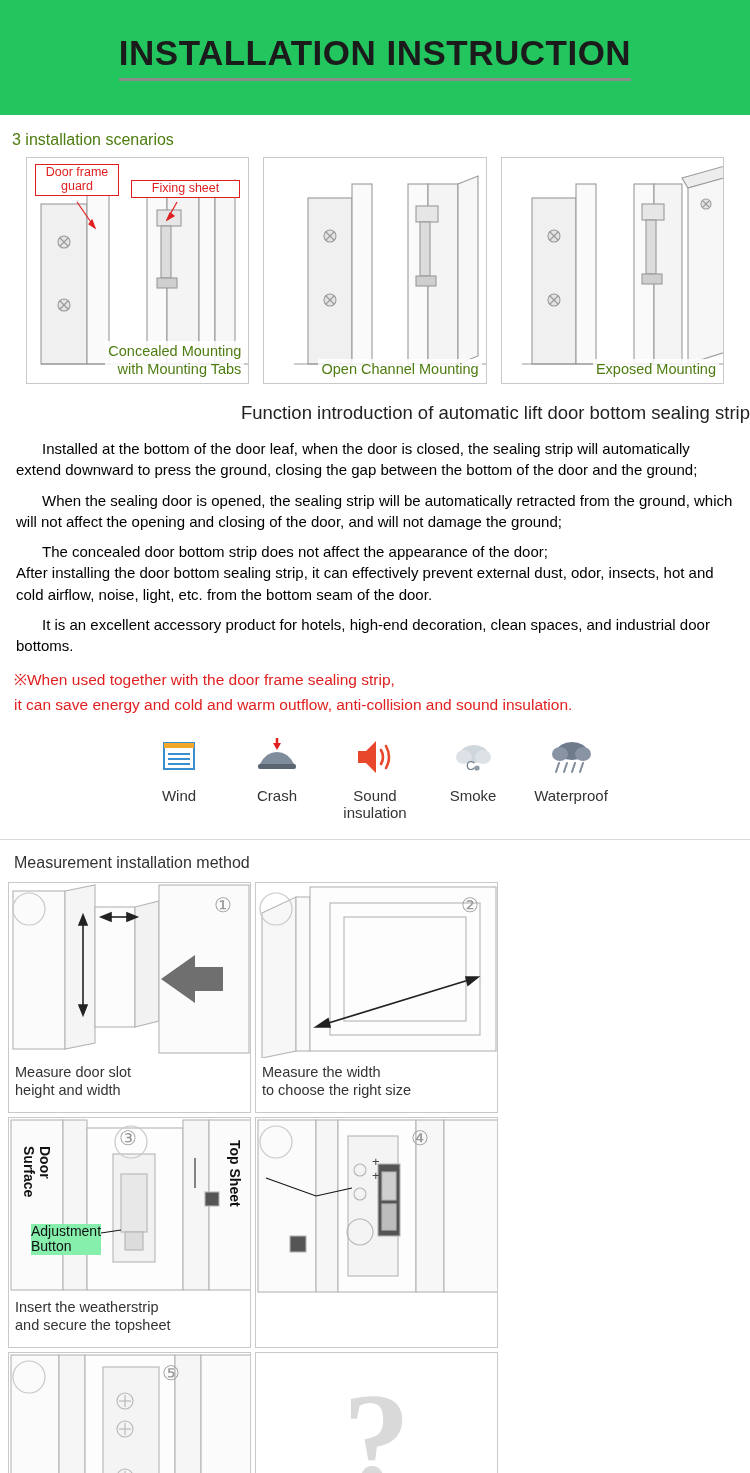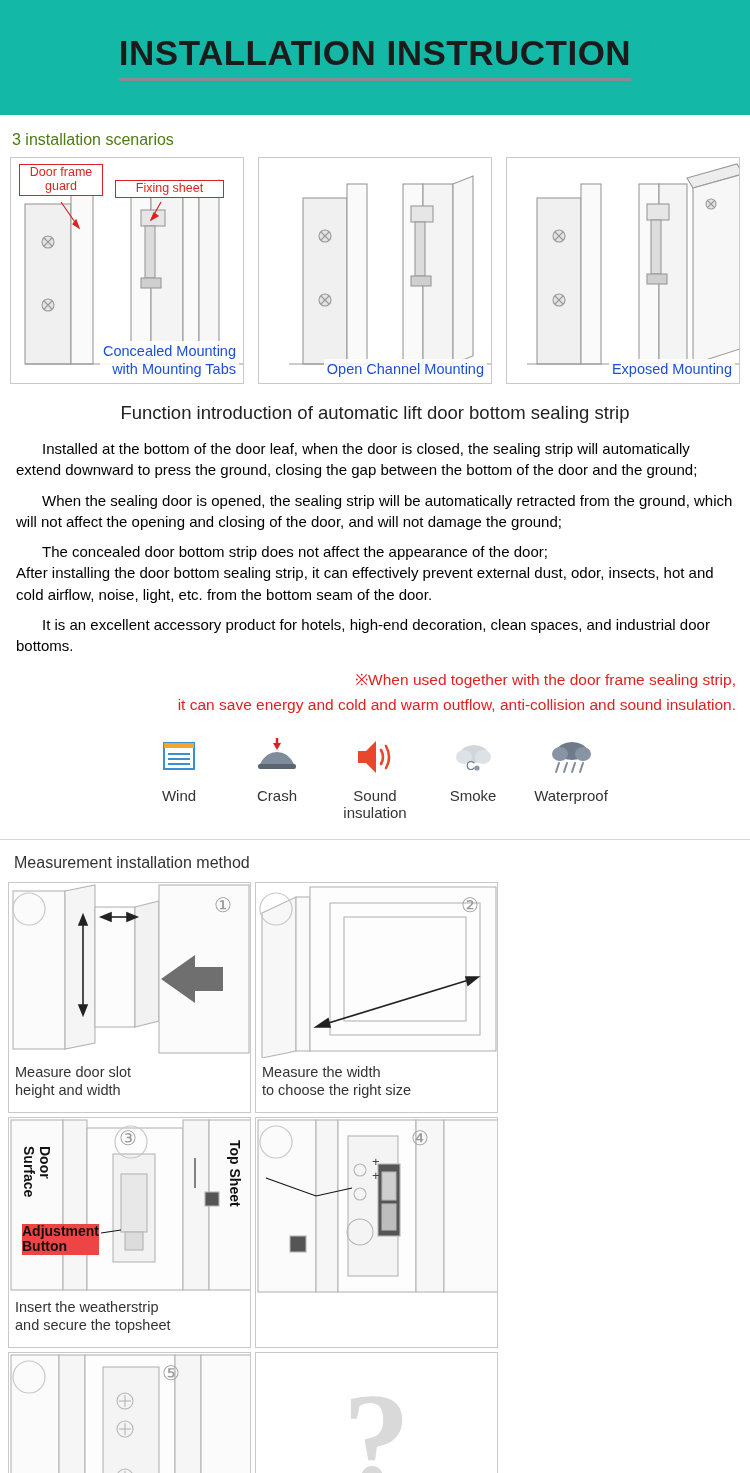--- a/index.html
+++ b/index.html
@@ -9,21 +9,21 @@
     background:#ffffff;
     font-family:"Liberation Sans", sans-serif;
     color:#222;
     overflow:hidden;
     position:relative;
   }
 
   
   .header {
     height:115px;
-    background:#14b8a6;
+    background:#22c55e;
     display:flex;
     align-items:center;
     justify-content:center;
     position:relative;
   }
   .header-title {
     font-size:35px;
     font-weight:bold;
     letter-spacing:0.5px;
     color:#1b1b1b;
@@ -34,71 +34,72 @@
 
   
   .sec-label {
     font-size:16px;
     color:#4d7c0f;
     padding:16px 0 8px 12px;
   }
   .scenarios {
     display:flex;
     gap:14px;
-    padding:0 10px;
+    padding:0 26px;
+    justify-content:flex-end;
   }
   .scen {
     position:relative;
     width:240px;
     height:227px;
     border:1px solid #c9c9c9;
     background:#fff;
     overflow:hidden;
   }
   .scen svg { position:absolute; left:0; top:0; }
   .scen-cap {
     position:absolute;
     right:4px;
     bottom:4px;
     font-size:14.5px;
-    color:#1d4ed8;
+    color:#4d7c0f;
     text-align:right;
     line-height:1.25;
     background:rgba(255,255,255,0.85);
     padding:1px 3px;
   }
   .callout {
     position:absolute;
     font-size:12.5px;
     color:#e02020;
     line-height:1.1;
     text-align:center;
     background:#fff;
     border:1px solid #e02020;
     padding:1px 2px;
   }
 
   
   .func-title {
-    text-align:center;
+    text-align:right;
     font-size:18.5px;
     color:#222;
     margin:18px 0 14px;
   }
   .para {
     font-size:15px;
     line-height:1.42;
     color:#000000;
     padding:0 16px;
     margin-bottom:9px;
   }
   .para.indent { text-indent:26px; }
 
   .note {
-    text-align:right;
+    text-align:left;
     color:#e02020;
     font-size:15.5px;
     line-height:1.35;
     padding:4px 14px 0;
   }
 
   
   .features {
     display:flex;
     justify-content:center;
@@ -444,21 +445,21 @@
           <rect x="112" y="56" width="26" height="58" fill="#e8e8e8"></rect>
           <rect x="116" y="114" width="18" height="18" fill="#dcdcdc"></rect>
           <rect x="196" y="74" width="14" height="14" fill="#555"></rect>
         </g>
       </svg>
       <div class="num" style="left:110px; top:8px;">③</div>
       <svg width="40" height="40" style="position:absolute;left:102px;top:4px;">
         <circle cx="20" cy="20" r="16" fill="none" stroke="#c8c8c8" stroke-width="1.2"></circle>
       </svg>
       <div class="art-text" style="left:12px; top:28px; writing-mode:vertical-rl; font-weight:bold;">Door<br>Surface</div>
-      <div class="art-text" style="left:13px; top:106px; background:#ef4444; font-weight:bold;">Adjustment<br>Button</div>
+      <div class="art-text" style="left:22px; top:106px; background:#86efac; font-weight:normal;">Adjustment<br>Button</div>
       <div class="art-text" style="right:8px; top:22px; writing-mode:vertical-rl; font-weight:bold;">Top Sheet</div>
       <svg width="243" height="175" style="position:absolute;left:0;top:0;">
         <g stroke="#111" stroke-width="1" fill="none">
           <line x1="92" y1="115" x2="112" y2="112"></line>
           <line x1="186" y1="40" x2="186" y2="70"></line>
         </g>
       </svg>
     </div>
     <div class="cap">Insert the weatherstrip<br>and secure the topsheet</div>
   </div>

